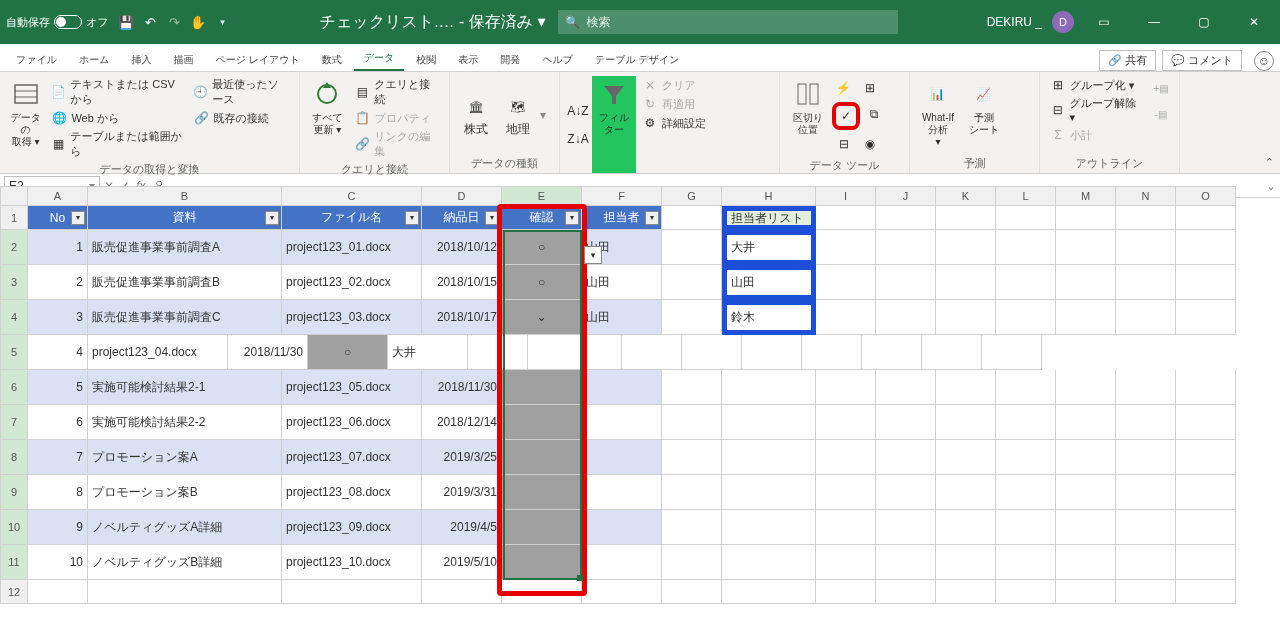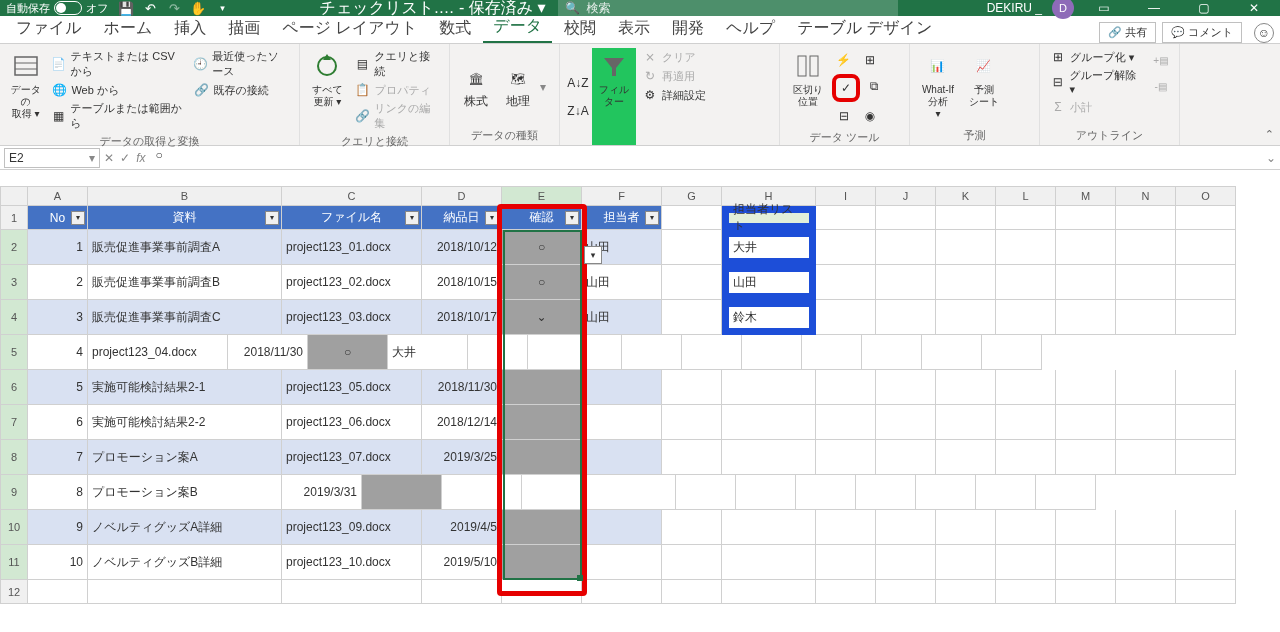--- a/index.html
+++ b/index.html
@@ -1,34 +1,34 @@
 <!DOCTYPE html>
 <html><head>
 <meta charset="utf-8">
 <style>
 * { margin: 0; padding: 0; box-sizing: border-box; font-family: "Yu Gothic UI", "Meiryo", sans-serif; }
 body { background: #fff; font-size: 12px; color: #333; width: 1280px; height: 632px; overflow: hidden; position: relative; }
 
 
-.titlebar { height: 16px; background: #217346; color: #fff; display: flex; align-items: center; padding: 0 6px; }
+.titlebar { height: 44px; background: #217346; color: #fff; display: flex; align-items: center; padding: 0 6px; }
 .titlebar .autosave { display: flex; align-items: center; gap: 4px; font-size: 11px; }
 .toggle { width: 28px; height: 14px; border: 1px solid #fff; border-radius: 7px; position: relative; }
 .toggle::after { content: ''; position: absolute; width: 10px; height: 10px; background: #fff; border-radius: 50%; left: 1px; top: 1px; }
 .qat { display: flex; gap: 8px; margin-left: 10px; align-items: center; }
 .qat-ico { width: 16px; height: 16px; display: flex; align-items: center; justify-content: center; font-size: 13px; color: #fff; cursor: pointer; }
 .title-center { flex: 1; display: flex; justify-content: center; align-items: center; gap: 12px; }
 .filename { font-size: 16px; }
 .searchbox { width: 340px; height: 24px; background: rgba(255,255,255,0.2); display: flex; align-items: center; padding: 0 8px; gap: 6px; font-size: 12px; }
 .title-right { display: flex; align-items: center; gap: 10px; }
 .avatar { width: 22px; height: 22px; border-radius: 50%; background: #8e6bb8; color: #fff; display: flex; align-items: center; justify-content: center; font-size: 11px; }
 .winbtn { width: 40px; height: 32px; display: flex; align-items: center; justify-content: center; cursor: pointer; font-size: 12px; }
 
 
 .tabsrow { height: 28px; display: flex; align-items: flex-end; padding: 0 6px; border-bottom: 1px solid #d0d0d0; gap: 2px; }
-.tab { padding: 4px 10px; font-size: 16px; color: #444; cursor: pointer; }
+.tab { padding: 4px 10px; font-size: 10px; color: #444; cursor: pointer; }
 .tab.active { color: #217346; border-bottom: 2px solid #217346; font-weight: 500; }
 .tab.contextual { color: #404040; }
 .tabsrow .spacer { flex: 1; }
 .sharebtn { padding: 2px 8px; border: 1px solid #c0c0c0; font-size: 11px; cursor: pointer; margin-right: 4px; }
 .smiley { width: 20px; height: 20px; border: 1px solid #888; border-radius: 50%; display: flex; align-items: center; justify-content: center; font-size: 12px; margin-left: 6px; cursor: pointer; }
 
 
 .ribbon { height: 102px; background: #f3f2f1; border-bottom: 1px solid #d0d0d0; display: flex; position: relative; }
 .group { border-right: 1px solid #e0e0e0; padding: 4px 6px 0 6px; display: flex; flex-direction: column; }
 .group-body { flex: 1; display: flex; gap: 2px; }
@@ -67,21 +67,21 @@
 .rowh.sel { background: #d2e8d2; }
 .cell { border: 1px solid #d0d0d0; border-left: none; border-top: none; display: flex; align-items: center; padding: 0 4px; font-size: 12px; position: relative; }
 .cell.right { justify-content: flex-end; }
 .cell.center { justify-content: center; }
 
 .theadcell { background: #4472c4; color: #fff; justify-content: center; }
 .theadcell .dd { position: absolute; right: 2px; width: 14px; height: 14px; background: #f0f0f0; border: 1px solid #888; color: #333; font-size: 8px; display: flex; align-items: center; justify-content: center; }
 .trow-odd { background: #d9e1f2; }
 .trow-even { background: #fff; }
 .col-e-sel { background: #a0a0a0; }
-.hcell { border: 7px solid #1d4ed8; }
+.hcell { border: 5px solid #1d4ed8; }
 
 
 .wA { width: 60px; } .wB { width: 194px; } .wC { width: 140px; } .wD { width: 80px; }
 .wE { width: 80px; } .wF { width: 80px; } .wG { width: 60px; } .wH { width: 94px; }
 .wN { width: 60px; }
 
 
 .redbox { position: absolute; border: 5px solid #e60000; border-radius: 4px; pointer-events: none; }
 .sel-green { position: absolute; border: 2px solid #217346; pointer-events: none; }
 .sel-handle { position: absolute; width: 6px; height: 6px; background: #217346; right: -3px; bottom: -3px; }
@@ -504,20 +504,21 @@
         <div class="cell wN"></div>
         <div class="cell wN"></div>
         <div class="cell wN"></div>
         <div class="cell wN"></div>
         <div class="cell wN"></div>
   </div>
   <div class="row">
     <div class="rowh sel">9</div>
     <div class="cell wA trow-even right">8</div>
     <div class="cell wB trow-even">プロモーション案B</div>
+    <div class="cell wC trow-even">project123_08.docx</div>
     <div class="cell wD trow-even right">2019/3/31</div>
     <div class="cell wE trow-even col-e-sel center"></div>
     <div class="cell wF trow-even"></div>
     <div class="cell wG"></div>
     <div class="cell wH "></div>
     <div class="cell wN"></div>
         <div class="cell wN"></div>
         <div class="cell wN"></div>
         <div class="cell wN"></div>
         <div class="cell wN"></div>

